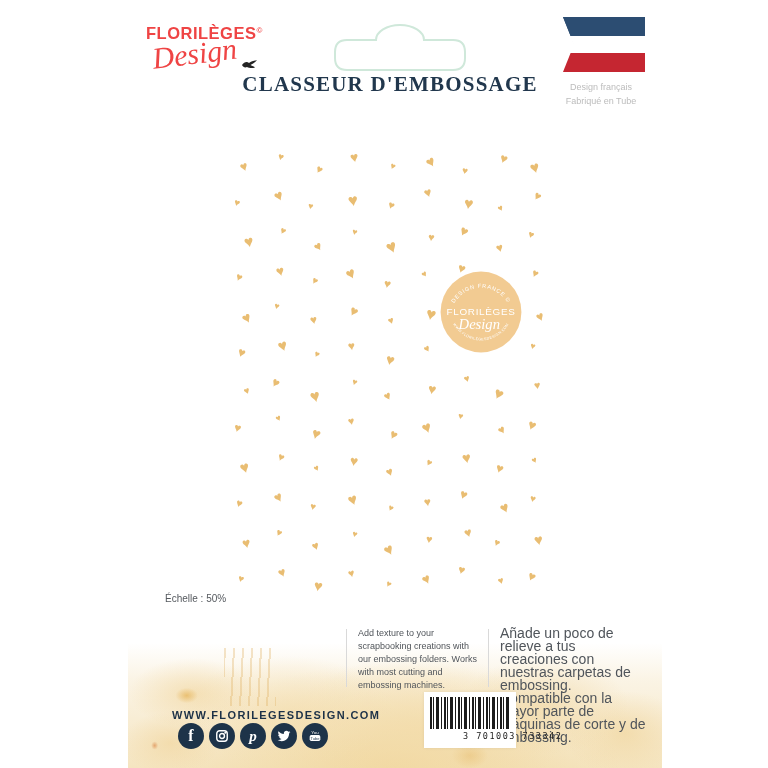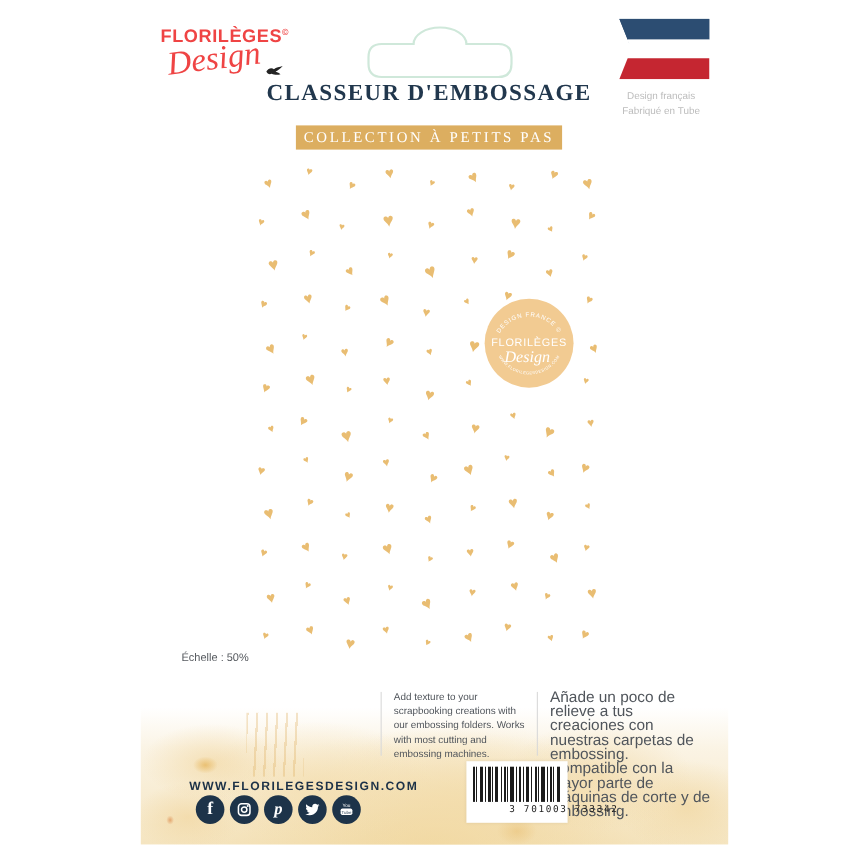--- a/index.html
+++ b/index.html
@@ -94,21 +94,20 @@
     </svg>
   </div>
 
   <svg class="hangtab" width="134" height="62" viewBox="0 0 134 62">
     <path d="M 14 28 L 43 28 A 24 15 0 0 1 91 28 L 120 28 Q 132 28 132 40 L 132 46 Q 132 58 120 58 L 14 58 Q 2 58 2 46 L 2 40 Q 2 28 14 28 Z" fill="#ffffff" stroke="#cfe8da" stroke-width="2"></path>
   </svg>
 
   <div class="header-block">
     <div class="title">CLASSEUR D'EMBOSSAGE</div>
   </div>
-  <div class="banner">COLLECTION À PETITS PAS</div>
 
   <svg class="flag" width="88" height="55" viewBox="0 0 88 55">
     <polygon points="6,0 88,0 88,19 13.6,19 17,27.5 6,0" fill="#2c4d72"></polygon>
     <polygon points="6,0 88,0 88,19 13.6,19" fill="#2c4d72"></polygon>
     <polygon points="13.6,19 88,19 88,36 13.6,36 17,27.5" fill="#ffffff"></polygon>
     <polygon points="13.6,36 88,36 88,55 6,55" fill="#c52631"></polygon>
   </svg>
   <div class="origin">
     <div>Design français</div>
     <div>Fabriqué en Tube</div>

